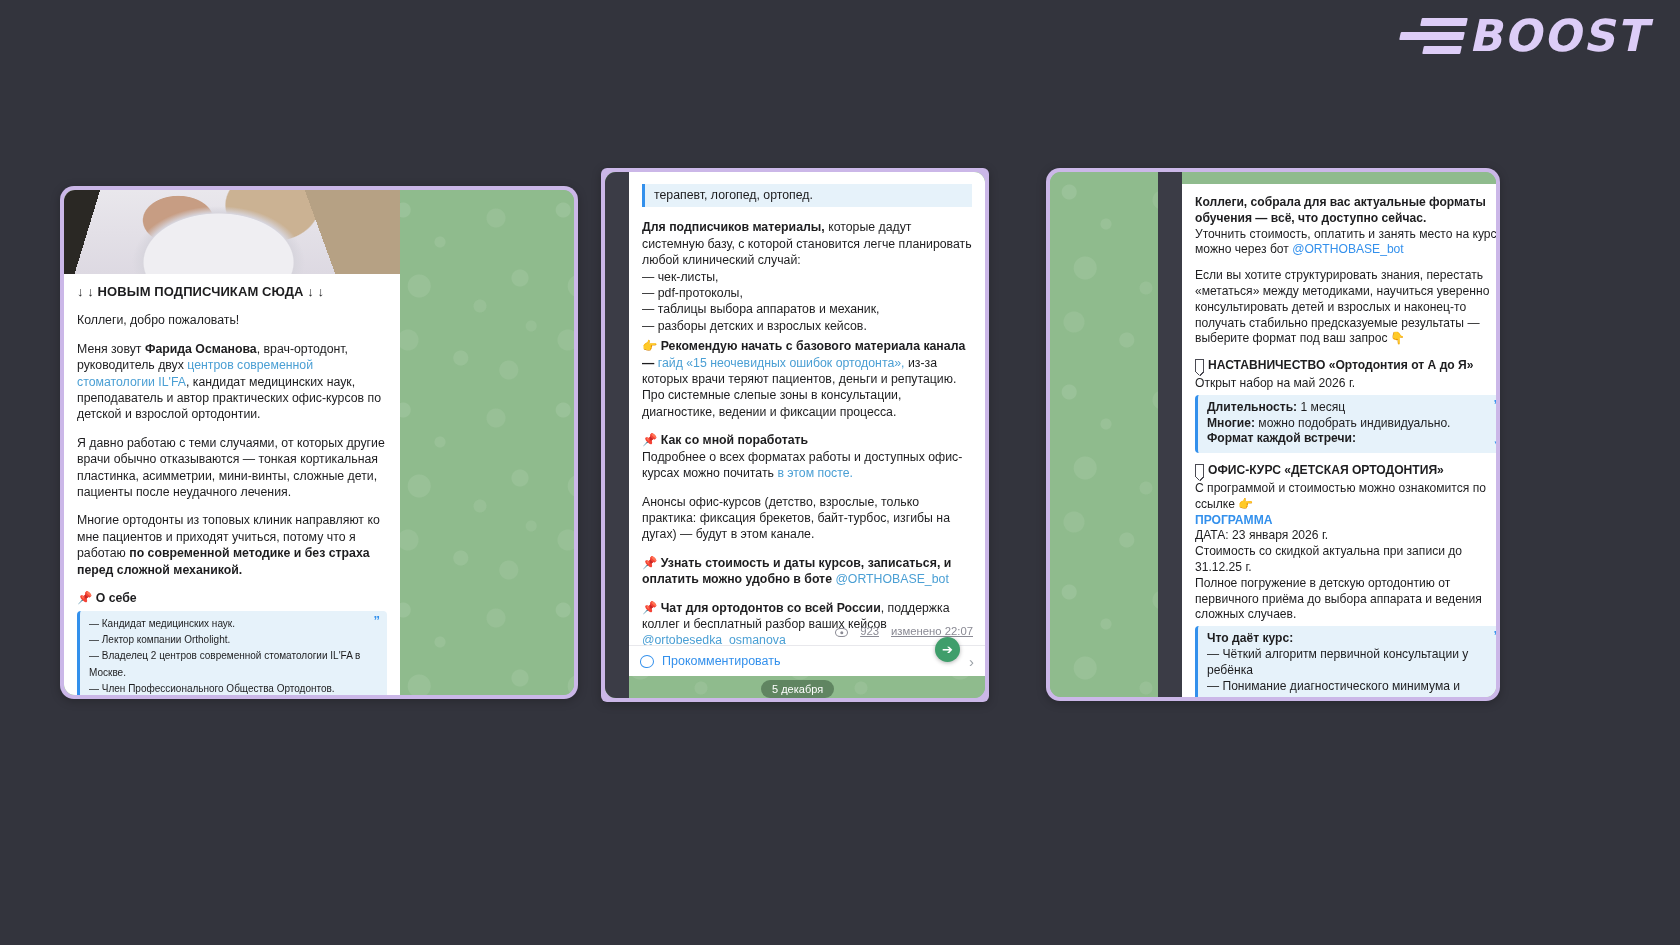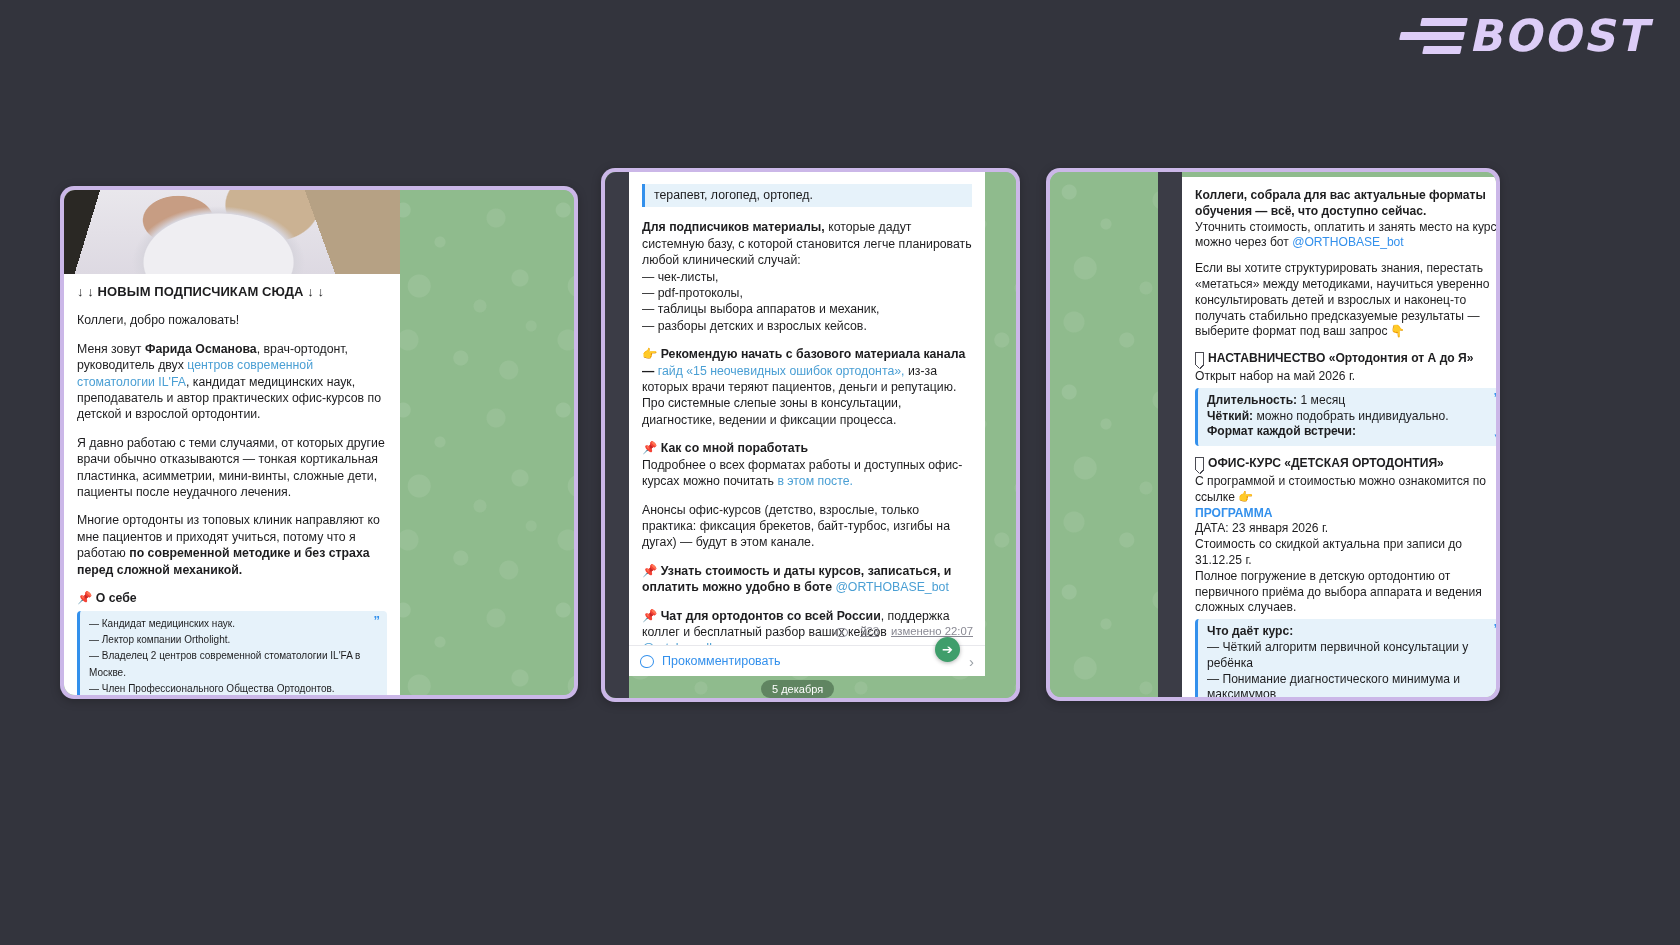--- a/index.html
+++ b/index.html
@@ -66,21 +66,21 @@
       radial-gradient(circle at 22% 48%, rgba(255,255,255,.09) 0 11px, transparent 12px),
       radial-gradient(circle at 60% 58%, rgba(255,255,255,.08) 0 6px, transparent 7px),
       radial-gradient(circle at 85% 44%, rgba(255,255,255,.09) 0 8px, transparent 9px),
       radial-gradient(circle at 15% 75%, rgba(255,255,255,.08) 0 10px, transparent 11px),
       radial-gradient(circle at 48% 84%, rgba(255,255,255,.09) 0 7px, transparent 8px),
       radial-gradient(circle at 78% 90%, rgba(255,255,255,.08) 0 9px, transparent 10px),
       radial-gradient(circle at 92% 68%, rgba(255,255,255,.07) 0 5px, transparent 6px);
     background-size: 160px 200px;
   }
   .panel1 { left: 60px; top: 186px; width: 518px; height: 513px; }
-  .panel2 { left: 601px; top: 168px; width: 419px; height: 534px; }
+  .panel2 { left: 601px; top: 168px; width: 388px; height: 534px; border-radius: 6px; }
   .panel3 { left: 1046px; top: 168px; width: 454px; height: 533px; }
 
   
   .dark-rail {
     position: absolute; top: 0; bottom: 0;
     width: 24px;
     background: #3b3c46;
   }
 
   
@@ -270,21 +270,21 @@
 
       <div class="msg" style="left:24px; top:0; width:356px; height:504px;">
         <div class="msg-body" style="padding-top:12px; padding-bottom:56px;">
 
           <div class="quote-top">
             <span>терапевт, логопед, ортопед.</span>
           </div>
 
           <p><span class="b">Для подписчиков материалы,</span><span> которые дадут системную базу, с которой становится легче планировать любой клинический случай:</span></p>
 
-          <div style="margin-top:-12px; margin-bottom:12px;">
+          <div style="margin-top:-12px; margin-bottom:4px;">
             <div>— чек-листы,</div>
             <div>— pdf-протоколы,</div>
             <div>— таблицы выбора аппаратов и механик,</div>
             <div>— разборы детских и взрослых кейсов.</div>
           </div>
 
           <p><span class="b">👉 Рекомендую начать с базового материала канала —</span> <span class="lnk">гайд «15 неочевидных ошибок ортодонта»,</span><span> из-за которых врачи теряют пациентов, деньги и репутацию. Про системные слепые зоны в консультации, диагностике, ведении и фиксации процесса.</span></p>
 
           <p><span class="b">📌 Как со мной поработать</span><br><span>Подробнее о всех форматах работы и доступных офис-курсах можно почитать </span><span class="lnk">в этом посте.</span></p>
 
@@ -316,36 +316,36 @@
   <div class="scroll-btn">
     <span>➔</span>
   </div>
   <div class="date-chip">5 декабря</div>
 
   <div class="panel panel3">
     <div class="panel-inner">
       <div class="chat-bg"></div>
       <div class="dark-rail" style="left:108px;"></div>
 
-      <div class="msg" style="left:132px; top:5px; width:338px; height:100%;">
+      <div class="msg" style="left:132px; top:12px; width:338px; height:100%;">
         <div class="msg-body" style="padding-top:11px; font-size:12.1px; line-height:15.8px;">
 
           <p style="margin-bottom:10px;"><span class="b">Коллеги, собрала для вас актуальные форматы обучения — всё, что доступно сейчас.</span><br><span>Уточнить стоимость, оплатить и занять место на курсе можно через бот </span><span class="lnk2">@ORTHOBASE_bot</span></p>
 
           <p style="margin-bottom:11px;">Если вы хотите структурировать знания, перестать «метаться» между методиками, научиться уверенно консультировать детей и взрослых и наконец-то получать стабильно предсказуемые результаты — выберите формат под ваш запрос 👇</p>
 
           <div style="margin-bottom:2px;">
             <span class="bm"></span><span class="b">НАСТАВНИЧЕСТВО «Ортодонтия от А до Я»</span>
           </div>
           <div>Открыт набор на май 2026 г.</div>
           <div class="quote">
             <span class="qmark">”</span>
             <span class="chev">▾</span>
             <div><span class="b">Длительность:</span> 1 месяц</div>
-            <div><span class="b">Чёткий:</span> можно подобрать индивидуально.</div>
+            <div><span class="b">Многие:</span> можно подобрать индивидуально.</div>
             <div class="b">Формат каждой встречи:</div>
           </div>
 
           <div style="margin-bottom:2px;">
             <span class="bm"></span><span class="b">ОФИС-КУРС «ДЕТСКАЯ ОРТОДОНТИЯ»</span>
           </div>
           <div>С программой и стоимостью можно ознакомится по ссылке 👉</div>
           <div class="lnk2 b">ПРОГРАММА</div>
           <div>ДАТА: 23 января 2026 г.</div>
           <div>Стоимость со скидкой актуальна при записи до 31.12.25 г.</div>

